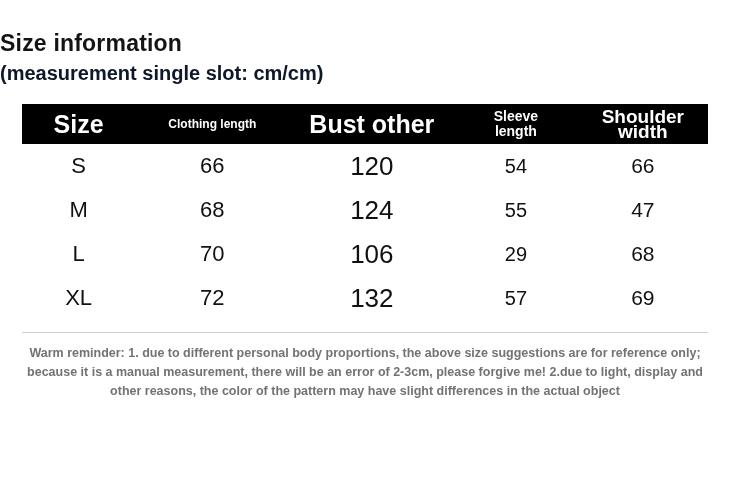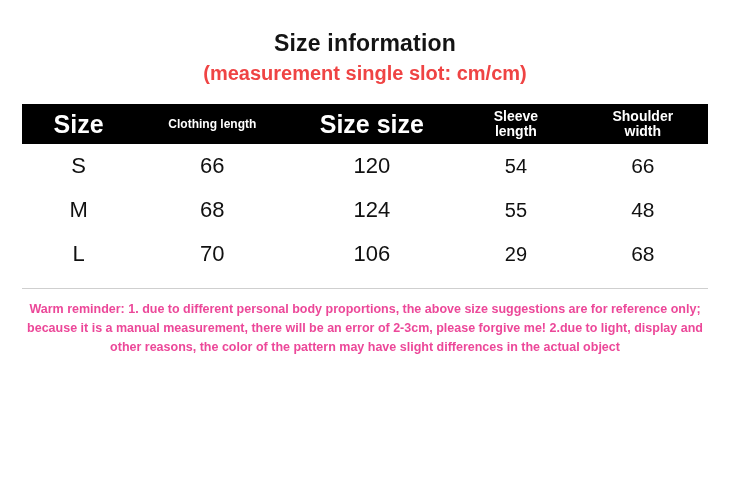--- a/index.html
+++ b/index.html
@@ -17,33 +17,32 @@
   .page {
     position: relative;
     width: 730px;
     height: 481px;
     box-sizing: border-box;
   }
 
   
   .title-block {
     padding-top: 28px;
-    text-align: center;
   }
   .main-title {
     font-size: 23px;
     font-weight: bold;
     color: #141414;
     letter-spacing: 0.2px;
     line-height: 30px;
   }
   .sub-title {
     font-size: 20px;
     font-weight: bold;
-    color: #ef4444;
+    color: #0f172a;
     line-height: 28px;
     margin-top: 1px;
   }
 
   
   .table-wrap {
     margin: 17px 22px 0 22px;
     width: 686px;
   }
   table.size-table {
@@ -57,73 +56,73 @@
     height: 40px;
     vertical-align: middle;
     text-align: center;
     font-weight: bold;
     padding: 0;
   }
   th.col-size { width: 16.5%; font-size: 25px; }
   th.col-len  { width: 22.5%; font-size: 12px; }
   th.col-bust { width: 24.0%; font-size: 25px; }
   th.col-slv  { width: 18.0%; font-size: 14px; line-height: 15px; }
-  th.col-shd  { width: 19.0%; font-size: 14px; line-height: 15px; }
+  th.col-shd  { width: 19.0%; font-size: 19px; line-height: 15px; }
 
   th .two-line { display: block; text-align: center; }
 
   table.size-table tbody td {
     text-align: center;
     vertical-align: middle;
     background: #ffffff;
     color: #111111;
     height: 44px;
     padding: 0;
     font-weight: normal;
   }
   td.c-size { font-size: 22px; }
   td.c-len  { font-size: 22px; }
-  td.c-bust { font-size: 22px; }
+  td.c-bust { font-size: 26px; }
   td.c-slv  { font-size: 20px; }
   td.c-shd  { font-size: 21px; }
 
   
   .divider {
     margin: 12px 22px 0 22px;
     width: 686px;
     height: 1px;
     background: #cfcfcf;
   }
   .note {
     margin: 11px 18px 0 18px;
     width: 694px;
     text-align: center;
     font-size: 12.5px;
     line-height: 19px;
     font-weight: bold;
-    color: #ec4899;
+    color: #737373;
   }
 </style>
 </head>
 <body>
 
 <div class="page">
 
   <div class="title-block">
     <div class="main-title">Size information</div>
     <div class="sub-title">(measurement single slot: cm/cm)</div>
   </div>
 
   <div class="table-wrap">
     <table class="size-table">
       <thead>
         <tr>
           <th class="col-size">Size</th>
           <th class="col-len">Clothing length</th>
-          <th class="col-bust">Size size</th>
+          <th class="col-bust">Bust other</th>
           <th class="col-slv">
             <span class="two-line">Sleeve</span>
             <span class="two-line">length</span>
           </th>
           <th class="col-shd">
             <span class="two-line">Shoulder</span>
             <span class="two-line">width</span>
           </th>
         </tr>
       </thead>
@@ -133,28 +132,35 @@
           <td class="c-len">66</td>
           <td class="c-bust">120</td>
           <td class="c-slv">54</td>
           <td class="c-shd">66</td>
         </tr>
         <tr>
           <td class="c-size">M</td>
           <td class="c-len">68</td>
           <td class="c-bust">124</td>
           <td class="c-slv">55</td>
-          <td class="c-shd">48</td>
+          <td class="c-shd">47</td>
         </tr>
         <tr>
           <td class="c-size">L</td>
           <td class="c-len">70</td>
           <td class="c-bust">106</td>
           <td class="c-slv">29</td>
           <td class="c-shd">68</td>
+        </tr>
+        <tr>
+          <td class="c-size">XL</td>
+          <td class="c-len">72</td>
+          <td class="c-bust">132</td>
+          <td class="c-slv">57</td>
+          <td class="c-shd">69</td>
         </tr>
       </tbody>
     </table>
   </div>
 
   <div class="divider"></div>
 
   <div class="note">Warm reminder: 1. due to different personal body proportions, the above size suggestions are for reference only; because it is a manual measurement, there will be an error of 2-3cm, please forgive me! 2.due to light, display and other reasons, the color of the pattern may have slight differences in the actual object</div>
 
 </div>

